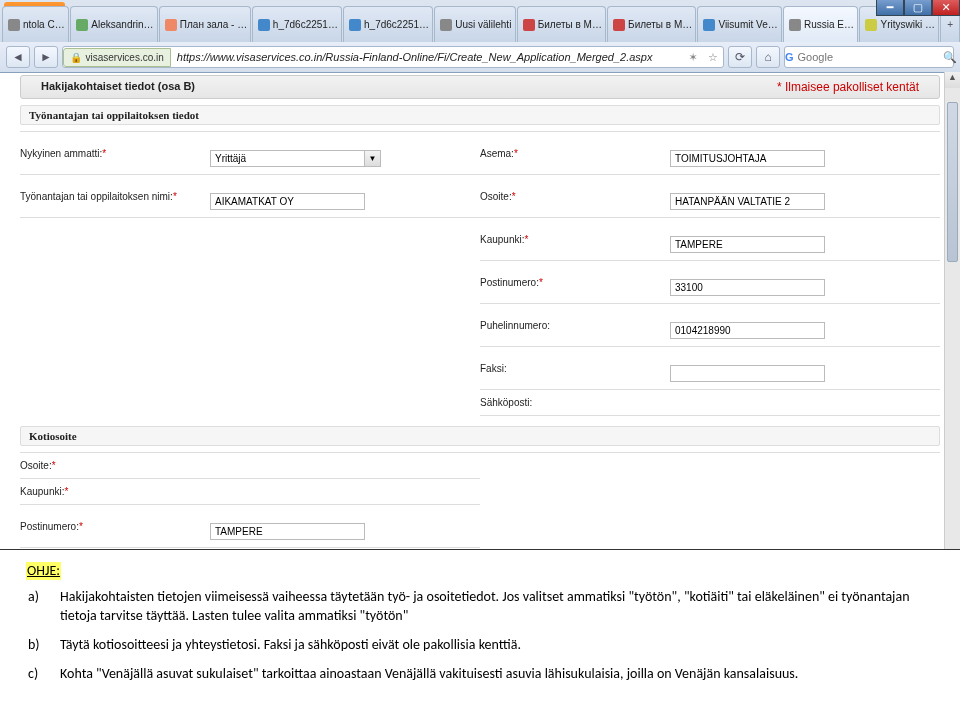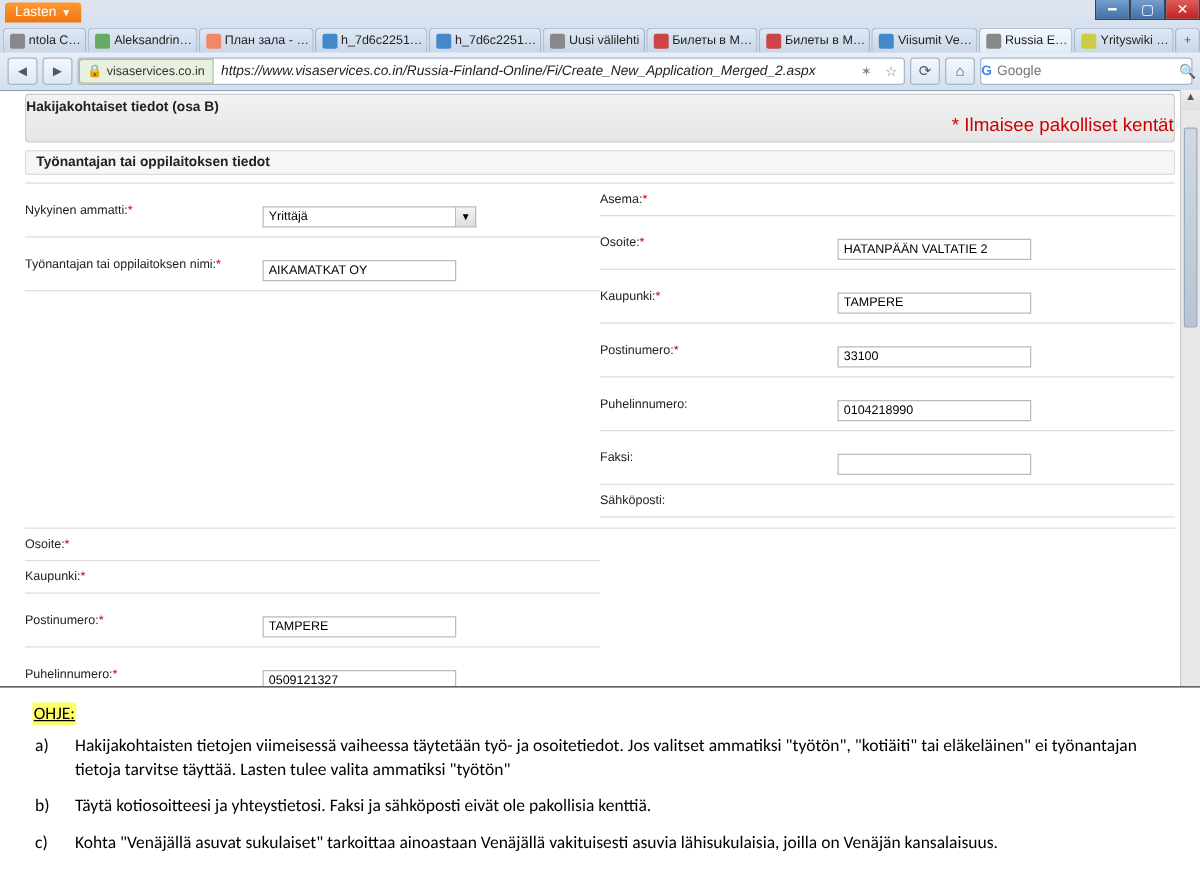--- a/index.html
+++ b/index.html
@@ -3,21 +3,21 @@
 <meta charset="utf-8">
 <style>
   * { box-sizing: border-box; margin: 0; padding: 0; }
   body { font-family: Arial, sans-serif; font-size: 11px; background: #fff; width: 960px; height: 716px; overflow: hidden; position: relative; }
   
   .browser-chrome { background: linear-gradient(#dde5f0,#c8d6e8); border-bottom: 1px solid #88a0bc; }
   .menubar { display: flex; align-items: center; height: 20px; padding: 0 4px; }
   .firefox-btn { background: linear-gradient(#ff9933,#ee7711); color:#fff; padding:2px 8px; border-radius:3px 3px 0 0; font-size:11px; display:flex; align-items:center; gap:4px;}
   .firefox-btn .tri { font-size:8px; }
   .tabs { display:flex; height:22px; align-items:flex-end; padding-left:2px; gap:1px; }
-  .tab { background:linear-gradient(#e0e8f4,#c8d6e8); border:1px solid #a8b8cc; border-bottom:none; border-radius:4px 4px 0 0; padding:2px 5px; font-size:10px; display:flex; align-items:center; gap:3px; max-width:92px; overflow:hidden; white-space:nowrap; color:#222; height:20px; }
+  .tab { background:linear-gradient(#e0e8f4,#c8d6e8); border:1px solid #a8b8cc; border-bottom:none; border-radius:4px 4px 0 0; padding:2px 5px; font-size:10px; display:flex; align-items:center; gap:3px; max-width:92px; overflow:hidden; white-space:nowrap; color:#222; height:36px; }
   .tab.active { background:linear-gradient(#f4f8ff,#e0eaf6); }
   .tab .favicon { width:12px; height:12px; background:#aac; border-radius:2px; display:inline-block; flex-shrink:0;}
   .tab .favicon.orange{background:#e86;}
   .tab .favicon.green{background:#6a6;}
   .tab .favicon.red{background:#c44;}
   .tab .favicon.blue{background:#48c;}
   .tab .favicon.yellow{background:#cc4;}
   .tab .favicon.grey{background:#888;}
   .tab-plus { padding:2px 6px; color:#556; }
   .navbar { display:flex; align-items:center; height:30px; padding:3px 6px; gap:4px; background:linear-gradient(#e8eef8,#d4dfee); }
@@ -28,25 +28,25 @@
   .url-icon { width:20px; text-align:center; color:#888; font-size:11px; }
   .searchbar { width:170px; display:flex; border:1px solid #a8b8cc; border-radius:3px; background:#fff; height:22px; align-items:center; }
   .searchbar .g { width:18px; text-align:center; font-size:11px; font-weight:bold; }
   .searchbar .g b:nth-child(1){color:#4285f4;} .searchbar .g b:nth-child(2){color:#ea4335;} .searchbar .g b:nth-child(3){color:#fbbc05;} .searchbar .g b:nth-child(4){color:#4285f4;}
   .searchbar input { flex:1; border:none; outline:none; font-size:11px; padding:0 4px; color:#888;}
   .win-controls { position:absolute; top:-2px; right:0; display:flex; }
   .win-btn { width:28px; height:18px; border:1px solid #345; background:linear-gradient(#7aa0d0,#4070a8); color:#fff; font-size:11px; display:flex; align-items:center; justify-content:center; }
   .win-btn.close { background:linear-gradient(#e06060,#c02020); }
 
   .page { background:#fff; padding: 2px 20px 0 20px; }
-  .section-header { background:linear-gradient(#f2f2f2,#e6e6e6); border:1px solid #ccc; border-radius:3px; padding:4px 0; display:flex; justify-content:space-between; font-size:11px; margin-bottom:6px;}
+  .section-header { background:linear-gradient(#f2f2f2,#e6e6e6); border:1px solid #ccc; border-radius:3px; padding:4px 20px; display:flex; justify-content:space-between; font-size:11px; margin-bottom:6px;}
   .section-header .title { font-weight:bold; color:#222;}
-  .req-note { color:#c00; font-size:15px;margin-top:12px; }
+  .req-note { color:#c00; font-size:12px; }
   .req-note .star{color:#c00;}
-  .section-sub { background:#f6f6f6; border:1px solid #ddd; border-radius:2px; padding:3px 8px; font-weight:bold; font-size:11px; margin:6px 0; color:#222;}
+  .section-sub { background:#f6f6f6; border:1px solid #ddd; border-radius:2px; padding:3px 8px; font-weight:bold; font-size:11px; margin:6px 0; color:#222;font-family:Liberation Serif, serif;}
   .hr { border-top:1px solid #ddd; margin:4px 0;}
   .form-grid { display:flex; }
   .form-col { flex:1; }
   .row { display:flex; align-items:center; padding:3px 0; }
   .row .label { width:190px; font-size:10px; color:#222;}
   .row .star { color:#c00; }
   .row .field { flex:1;margin-top:11px; }
   .row input[type=text] { width:155px; border:1px solid #bbb; padding:2px 4px; font-size:10px; height:17px;}
   .row .dd { display:inline-flex; align-items:center; }
   .row .dd .btn { width:16px; height:17px; border:1px solid #bbb; border-left:none; background:linear-gradient(#f4f4f4,#ddd); font-size:8px; display:flex; align-items:center; justify-content:center;}
@@ -178,20 +178,21 @@
         <div class="hr"></div>
         <div class="row">
           <div class="label">Työnantajan tai oppilaitoksen nimi:<span class="star">*</span></div>
           <div class="field"><input type="text" value="AIKAMATKAT OY" style=""></div>
         </div>
         <div class="hr"></div>
       </div>
     <div class="form-col" id="right1">
         <div class="row">
           <div class="label">Asema:<span class="star">*</span></div>
+          <div class="field"><input type="text" value="TOIMITUSJOHTAJA" style=""></div>
         </div>
         <div class="hr"></div>
         <div class="row">
           <div class="label">Osoite:<span class="star">*</span></div>
           <div class="field"><input type="text" value="HATANPÄÄN VALTATIE 2" style=""></div>
         </div>
         <div class="hr"></div>
         <div class="row">
           <div class="label">Kaupunki:<span class="star">*</span></div>
           <div class="field"><input type="text" value="TAMPERE" style=""></div>
@@ -212,20 +213,21 @@
           <div class="field"><input type="text" style=""></div>
         </div>
         <div class="hr"></div>
         <div class="row">
           <div class="label">Sähköposti:</div>
         </div>
         <div class="hr"></div>
       </div>
   </div>
 
+  <div class="section-sub">Kotiosoite</div>
   <div class="hr"></div>
   <div class="form-grid">
     <div class="form-col" id="left2">
         <div class="row">
           <div class="label">Osoite:<span class="star">*</span></div>
         </div>
         <div class="hr"></div>
         <div class="row">
           <div class="label">Kaupunki:<span class="star">*</span></div>
         </div>

